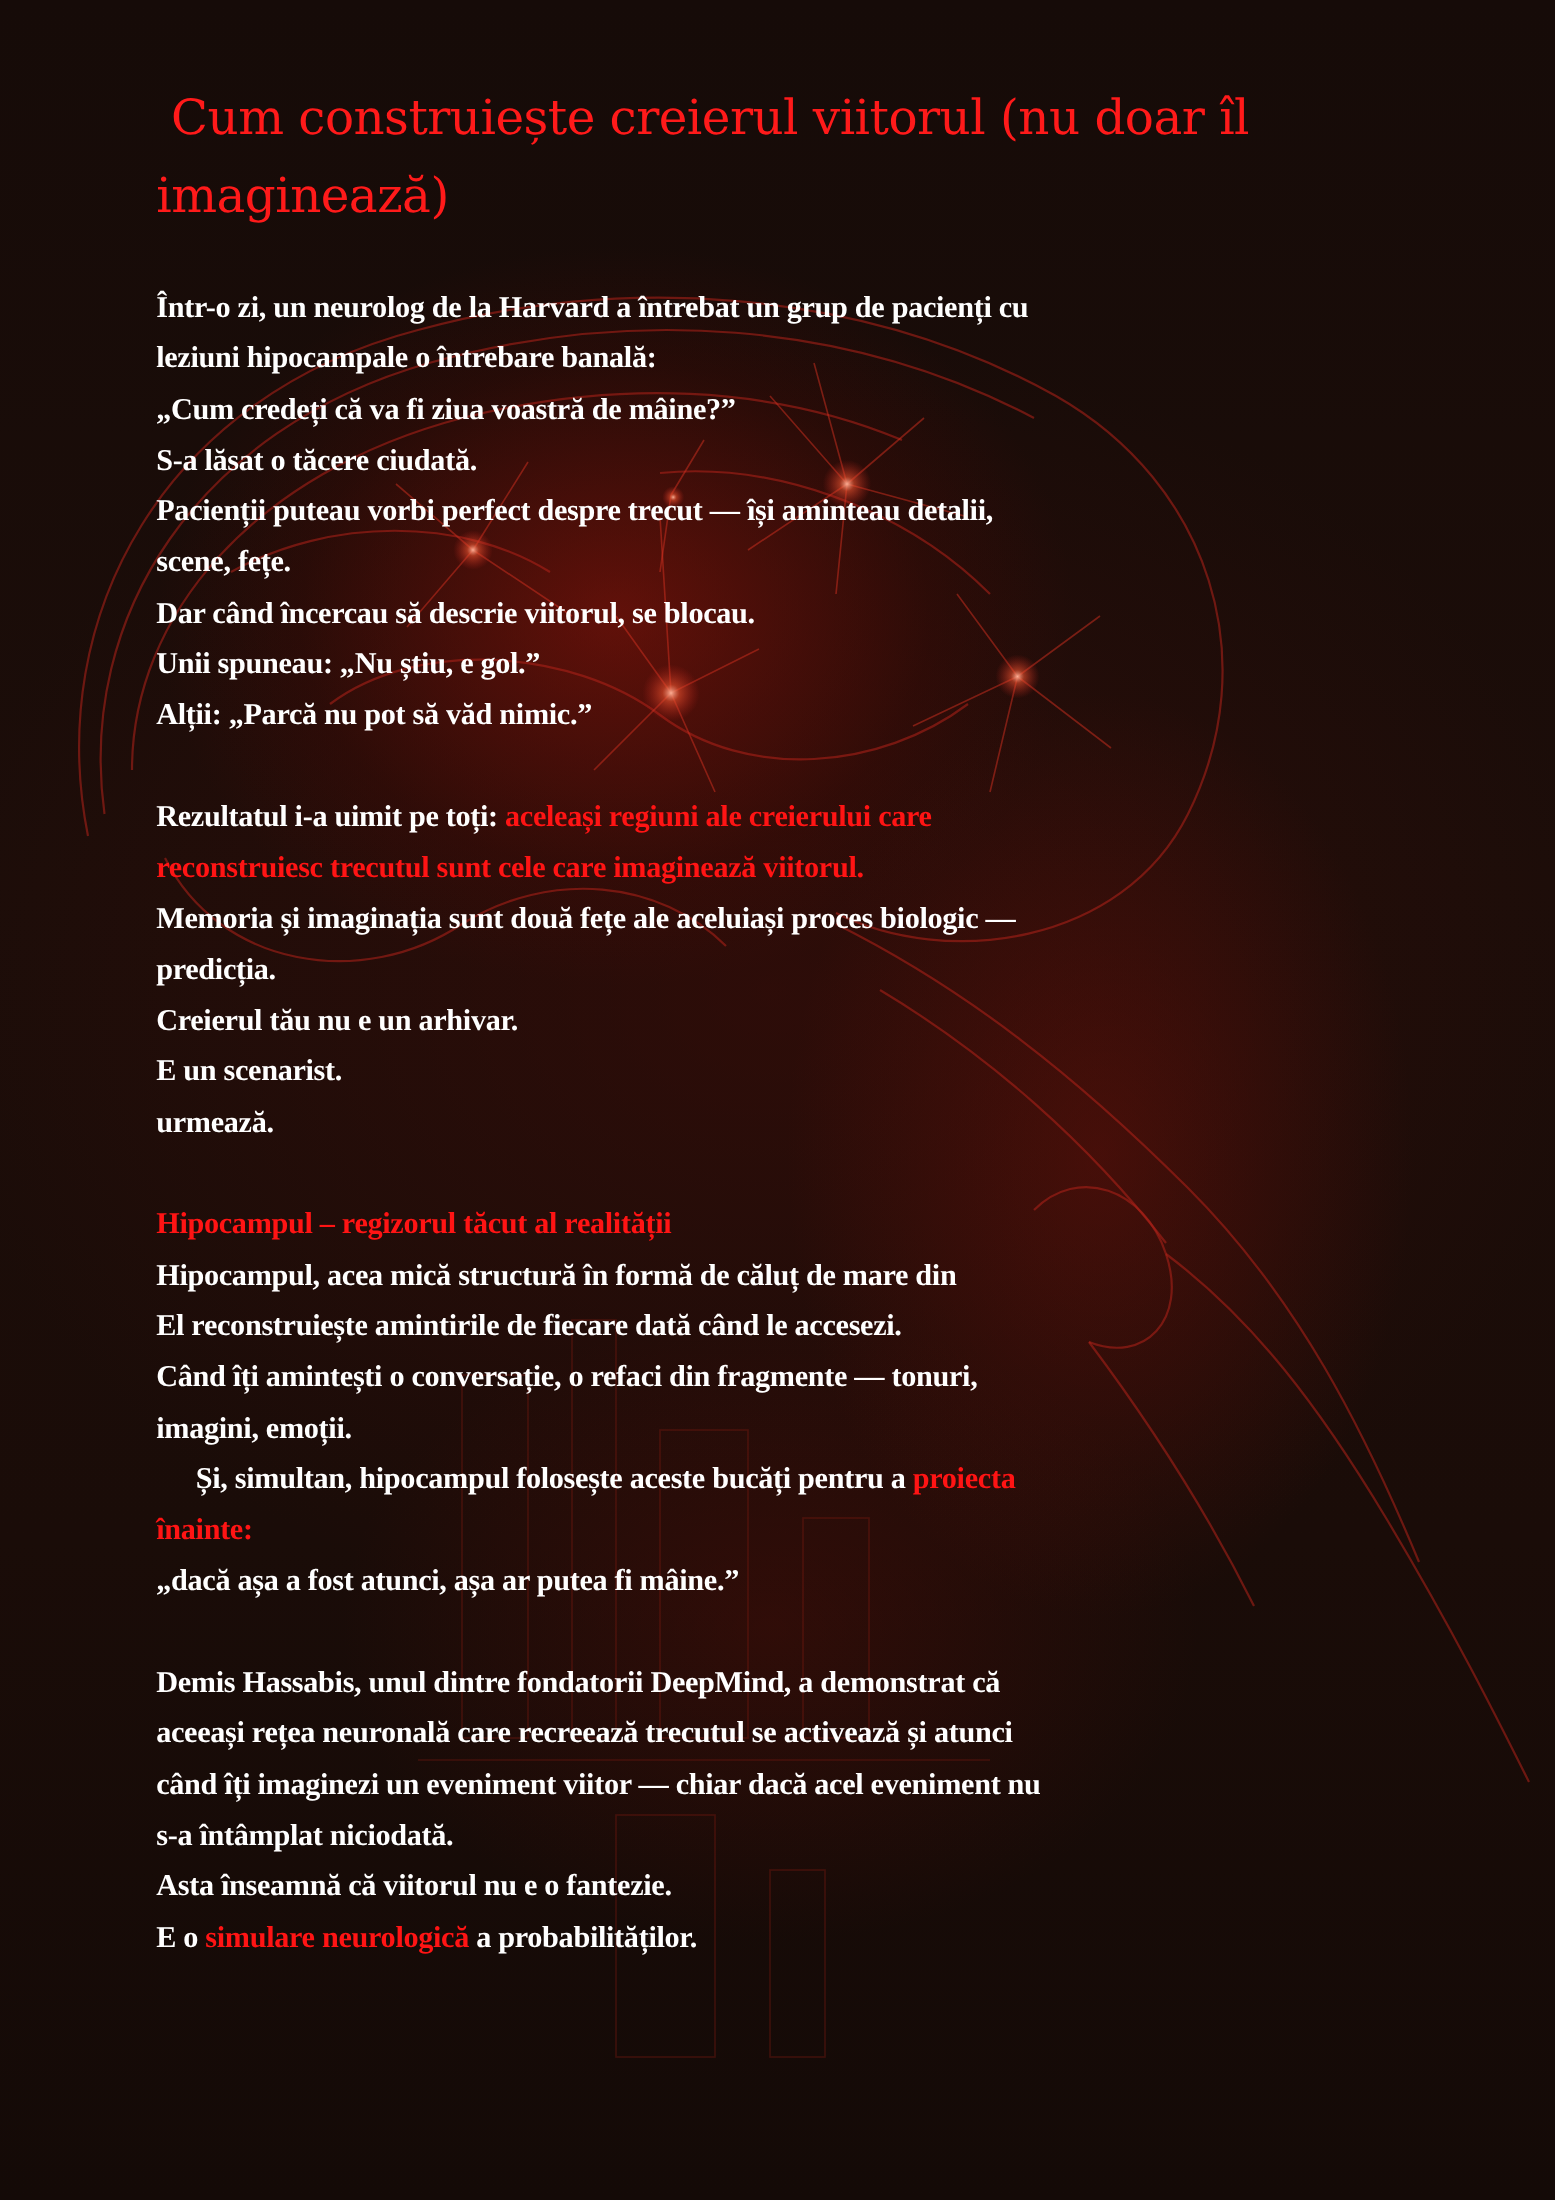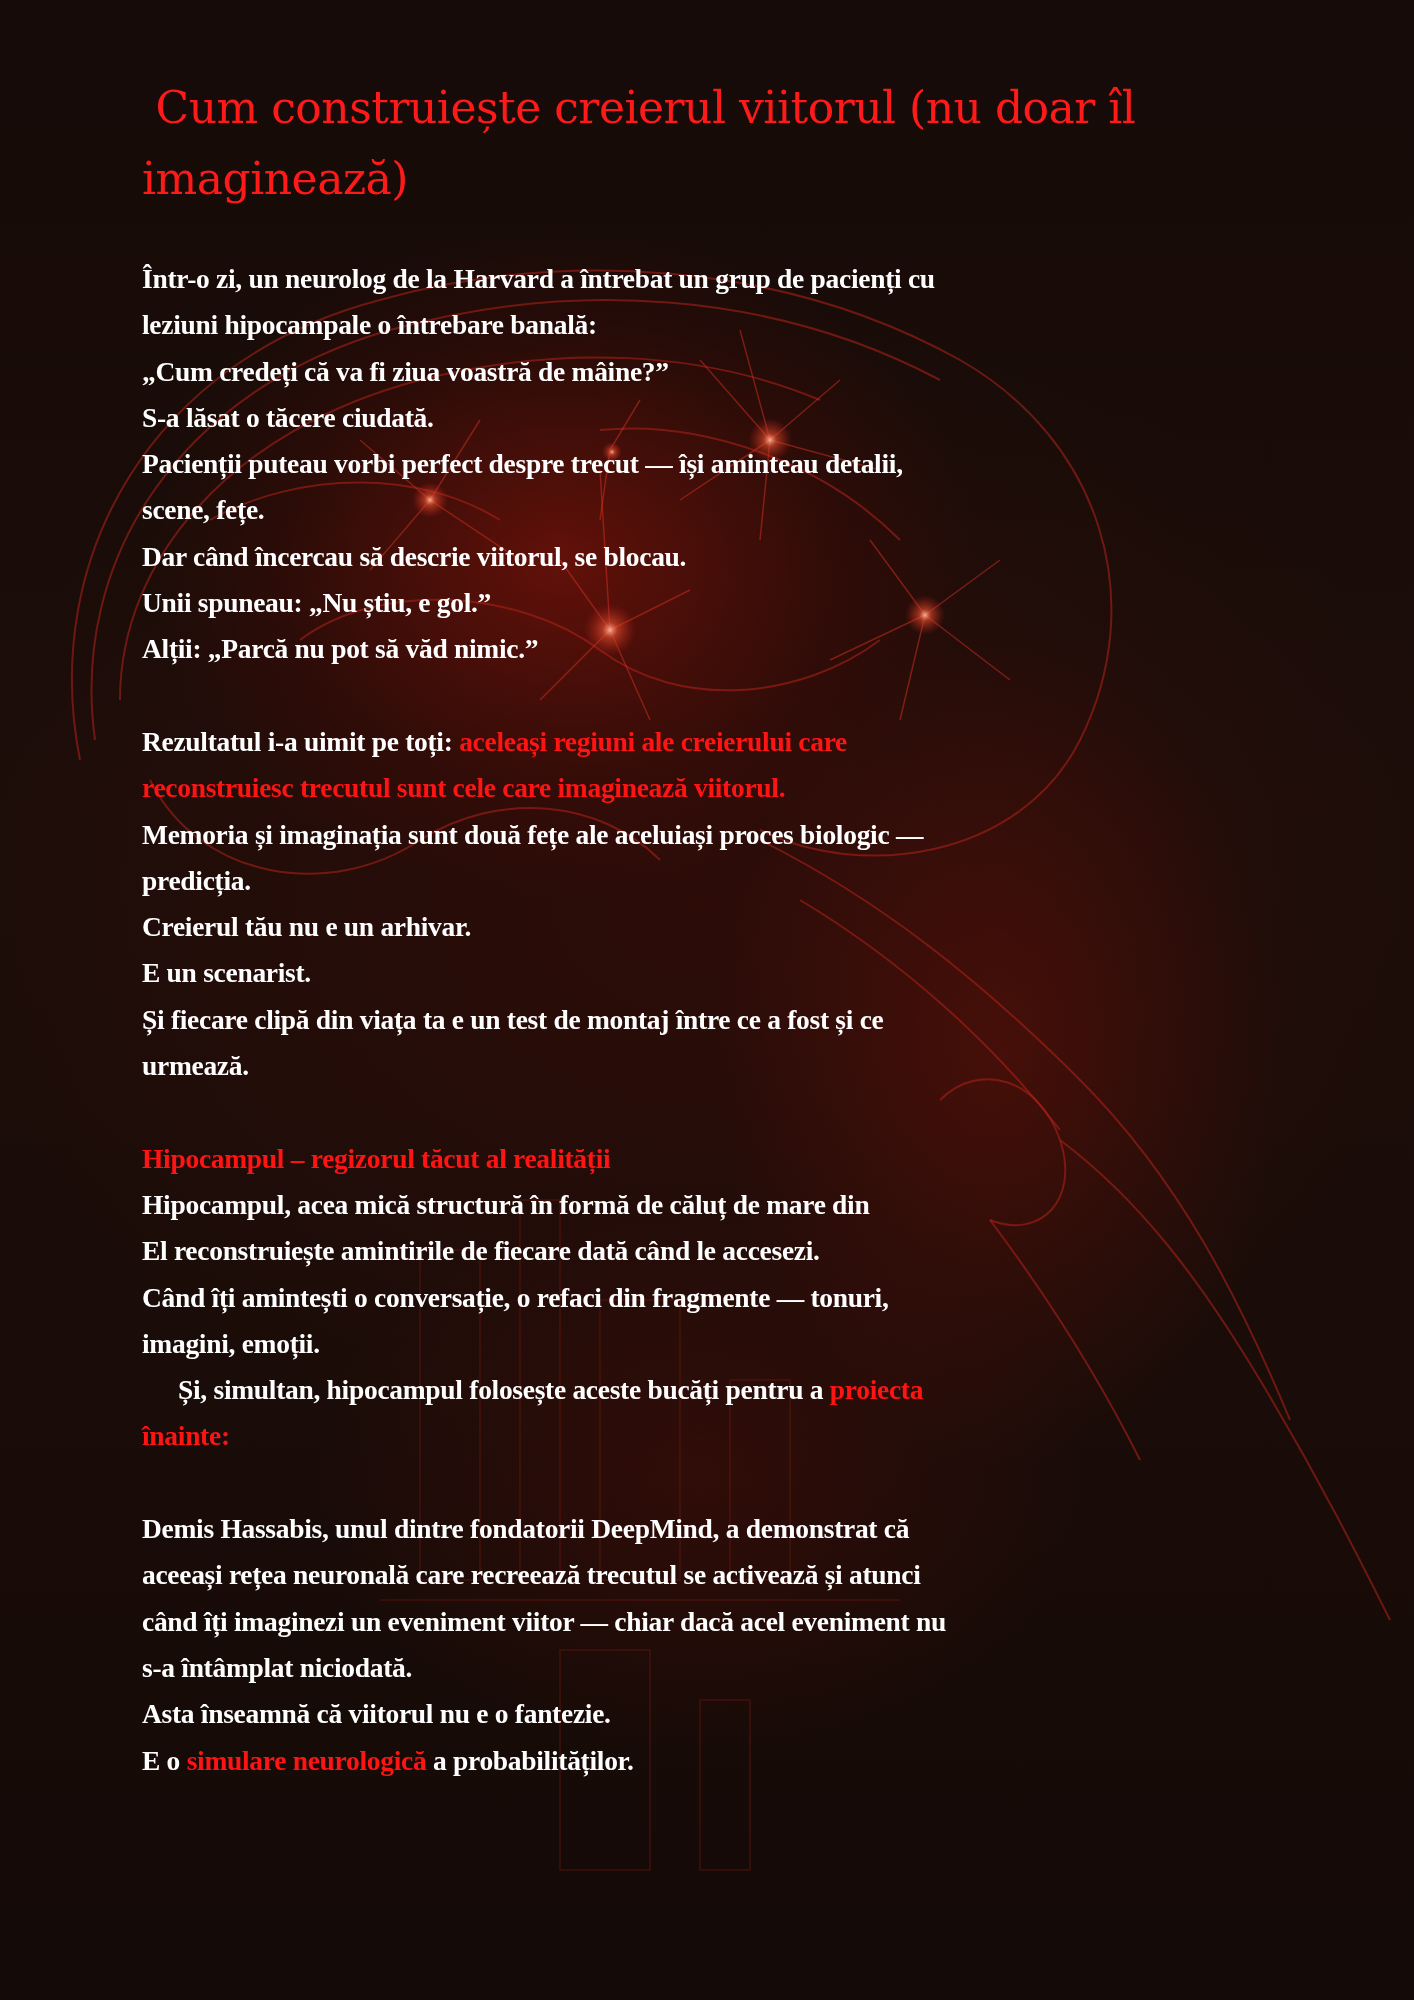--- a/index.html
+++ b/index.html
@@ -149,33 +149,33 @@
     <span class="line"></span>
 
     <span class="line">
       <span style="white-space:pre;">Rezultatul i-a uimit pe toți: </span><span class="red">aceleași regiuni ale creierului care</span>
     </span>
     <span class="line red">reconstruiesc trecutul sunt cele care imaginează viitorul.</span>
     <span class="line">Memoria și imaginația sunt două fețe ale aceluiași proces biologic —</span>
     <span class="line">predicția.</span>
     <span class="line">Creierul tău nu e un arhivar.</span>
     <span class="line">E un scenarist.</span>
-    <span class="line">Și fiecare clipă din viața ta e un test de montaj între ce a fost și ce</span>
     <span class="line">urmează.</span>
     <span class="line"></span>
 
     <span class="line red">Hipocampul – regizorul tăcut al realității</span>
     <span class="line">Hipocampul, acea mică structură în formă de căluț de mare din</span>
     <span class="line">El reconstruiește amintirile de fiecare dată când le accesezi.</span>
     <span class="line">Când îți amintești o conversație, o refaci din fragmente — tonuri,</span>
     <span class="line">imagini, emoții.</span>
     <span class="line">
       <span style="white-space:pre;margin-left:36px;">Și, simultan, hipocampul folosește aceste bucăți pentru a </span><span class="red">proiecta</span>
     </span>
     <span class="line red">înainte:</span>
+    <span class="line">„dacă așa a fost atunci, așa ar putea fi mâine.”</span>
     <span class="line"></span>
 
     <span class="line">Demis Hassabis, unul dintre fondatorii DeepMind, a demonstrat că</span>
     <span class="line">aceeași rețea neuronală care recreează trecutul se activează și atunci</span>
     <span class="line">când îți imaginezi un eveniment viitor — chiar dacă acel eveniment nu</span>
     <span class="line">s-a întâmplat niciodată.</span>
     <span class="line">Asta înseamnă că viitorul nu e o fantezie.</span>
     <span class="line">
       <span style="white-space:pre;">E o </span><span class="red">simulare neurologică</span><span style="white-space:pre;"> a probabilităților.</span>
     </span>

